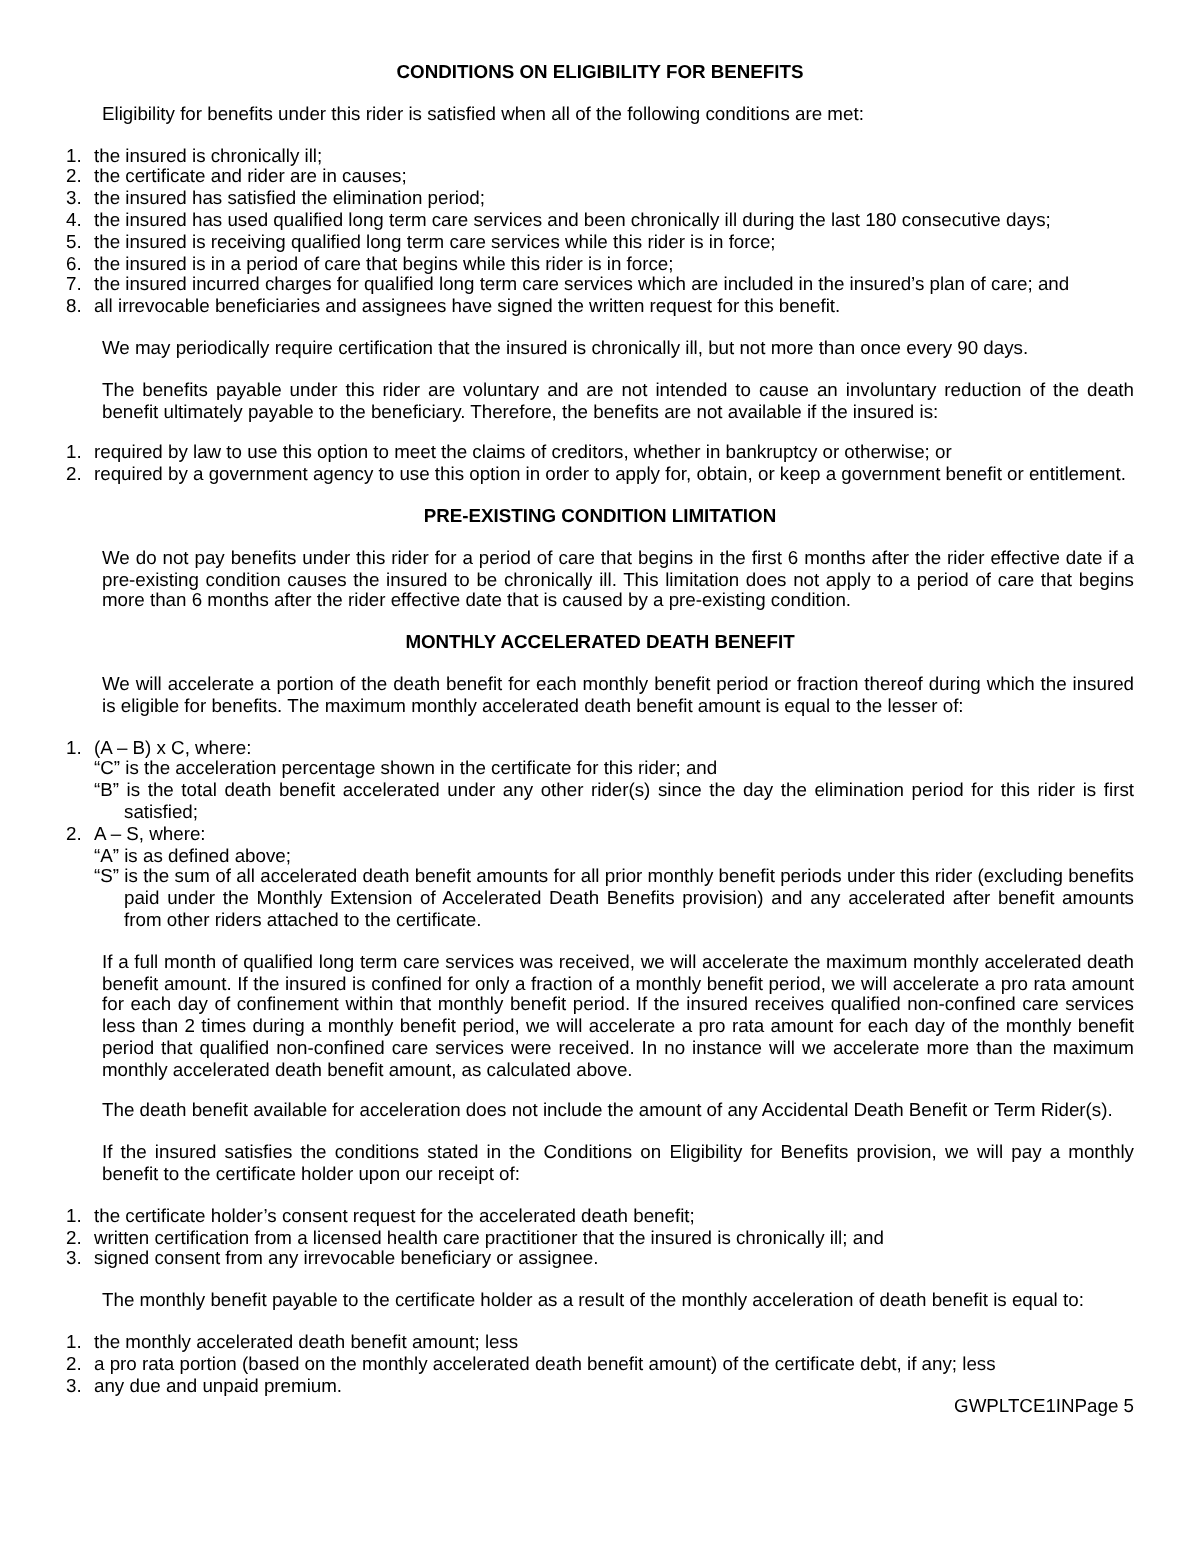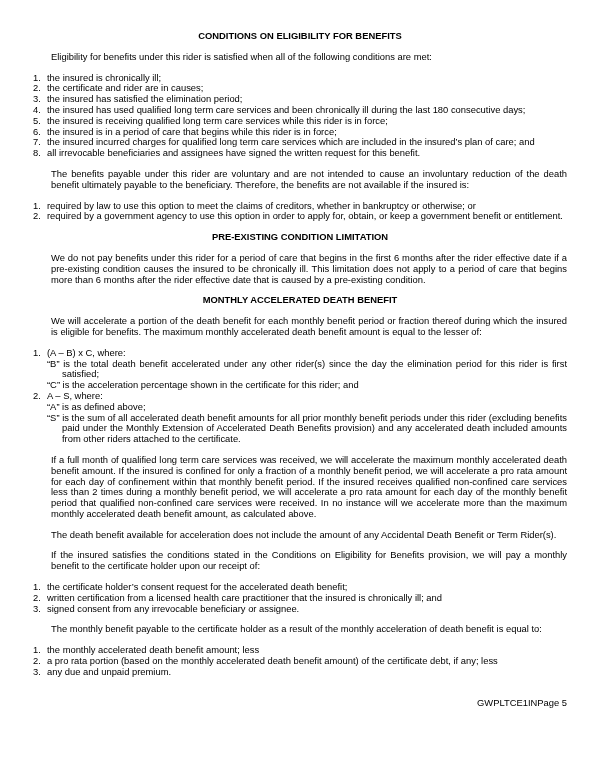--- a/index.html
+++ b/index.html
@@ -90,20 +90,21 @@
     <div class="item">
       <span class="num">7.</span>
       <span>the insured incurred charges for qualified long term care services which are included in the insured’s plan of care; and</span>
     </div>
     <div class="item">
       <span class="num">8.</span>
       <span>all irrevocable beneficiaries and assignees have signed the written request for this benefit.</span>
     </div>
   </div>
 
+  <div class="para">We may periodically require certification that the insured is chronically ill, but not more than once every 90 days.</div>
 
   <div class="para">The benefits payable under this rider are voluntary and are not intended to cause an involuntary reduction of the death benefit ultimately payable to the beneficiary. Therefore, the benefits are not available if the insured is:</div>
 
   <div class="list">
     <div class="item">
       <span class="num">1.</span>
       <span>required by law to use this option to meet the claims of creditors, whether in bankruptcy or otherwise; or</span>
     </div>
     <div class="item">
       <span class="num">2.</span>
@@ -116,28 +117,28 @@
   <div class="para">We do not pay benefits under this rider for a period of care that begins in the first 6 months after the rider effective date if a pre-existing condition causes the insured to be chronically ill. This limitation does not apply to a period of care that begins more than 6 months after the rider effective date that is caused by a pre-existing condition.</div>
 
   <div class="heading">MONTHLY ACCELERATED DEATH BENEFIT</div>
 
   <div class="para">We will accelerate a portion of the death benefit for each monthly benefit period or fraction thereof during which the insured is eligible for benefits. The maximum monthly accelerated death benefit amount is equal to the lesser of:</div>
 
   <div class="list">
     <div class="item">
       <span class="num">1.</span>
       <div>(A – B) x C, where:</div>
+      <div class="def">“C” is the acceleration percentage shown in the certificate for this rider; and</div>
       <div class="def">“B” is the total death benefit accelerated under any other rider(s) since the day the elimination period for this rider is first satisfied;</div>
-      <div class="def">“C” is the acceleration percentage shown in the certificate for this rider; and</div>
     </div>
     <div class="item">
       <span class="num">2.</span>
       <div>A – S, where:</div>
       <div class="def">“A” is as defined above;</div>
-      <div class="def">“S” is the sum of all accelerated death benefit amounts for all prior monthly benefit periods under this rider (excluding benefits paid under the Monthly Extension of Accelerated Death Benefits provision) and any accelerated death included amounts from other riders attached to the certificate.</div>
+      <div class="def">“S” is the sum of all accelerated death benefit amounts for all prior monthly benefit periods under this rider (excluding benefits paid under the Monthly Extension of Accelerated Death Benefits provision) and any accelerated after benefit amounts from other riders attached to the certificate.</div>
     </div>
   </div>
 
   <div class="para">If a full month of qualified long term care services was received, we will accelerate the maximum monthly accelerated death benefit amount. If the insured is confined for only a fraction of a monthly benefit period, we will accelerate a pro rata amount for each day of confinement within that monthly benefit period. If the insured receives qualified non-confined care services less than 2 times during a monthly benefit period, we will accelerate a pro rata amount for each day of the monthly benefit period that qualified non-confined care services were received. In no instance will we accelerate more than the maximum monthly accelerated death benefit amount, as calculated above.</div>
 
   <div class="para">The death benefit available for acceleration does not include the amount of any Accidental Death Benefit or Term Rider(s).</div>
 
   <div class="para">If the insured satisfies the conditions stated in the Conditions on Eligibility for Benefits provision, we will pay a monthly benefit to the certificate holder upon our receipt of:</div>
 
   <div class="list">

